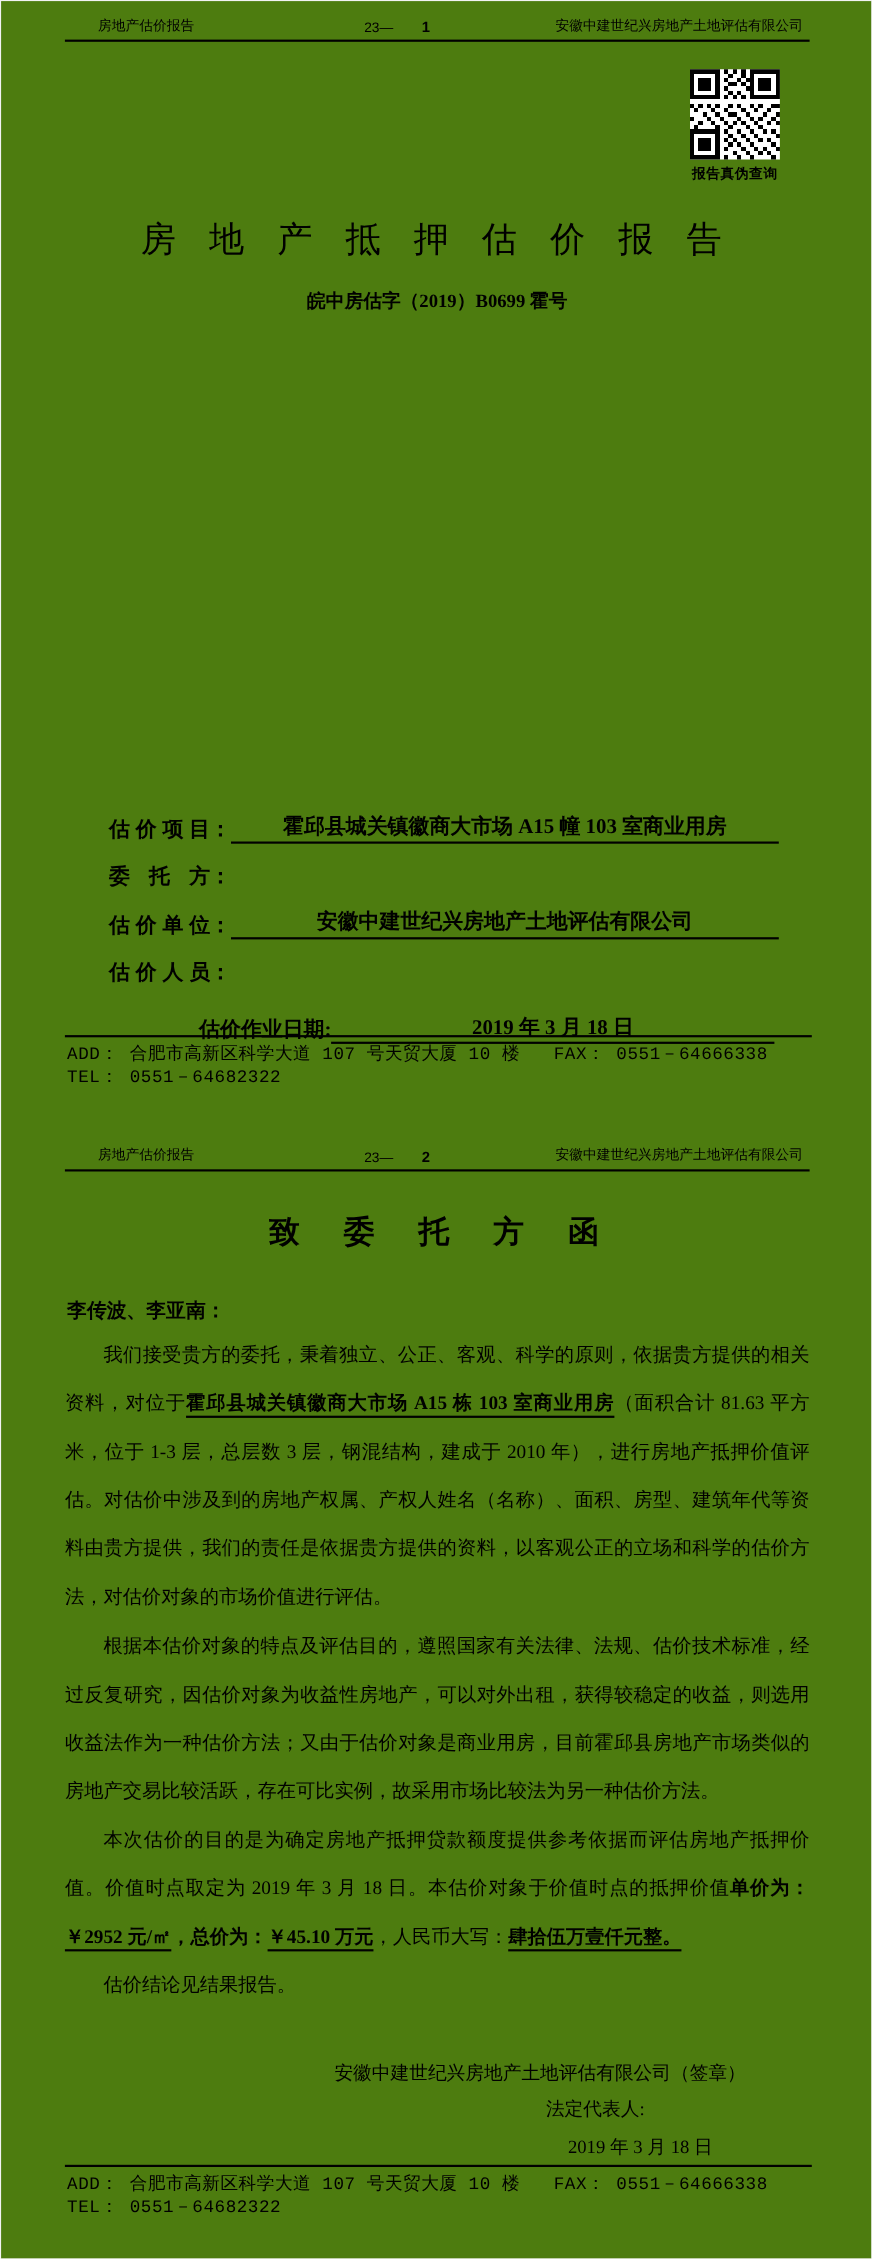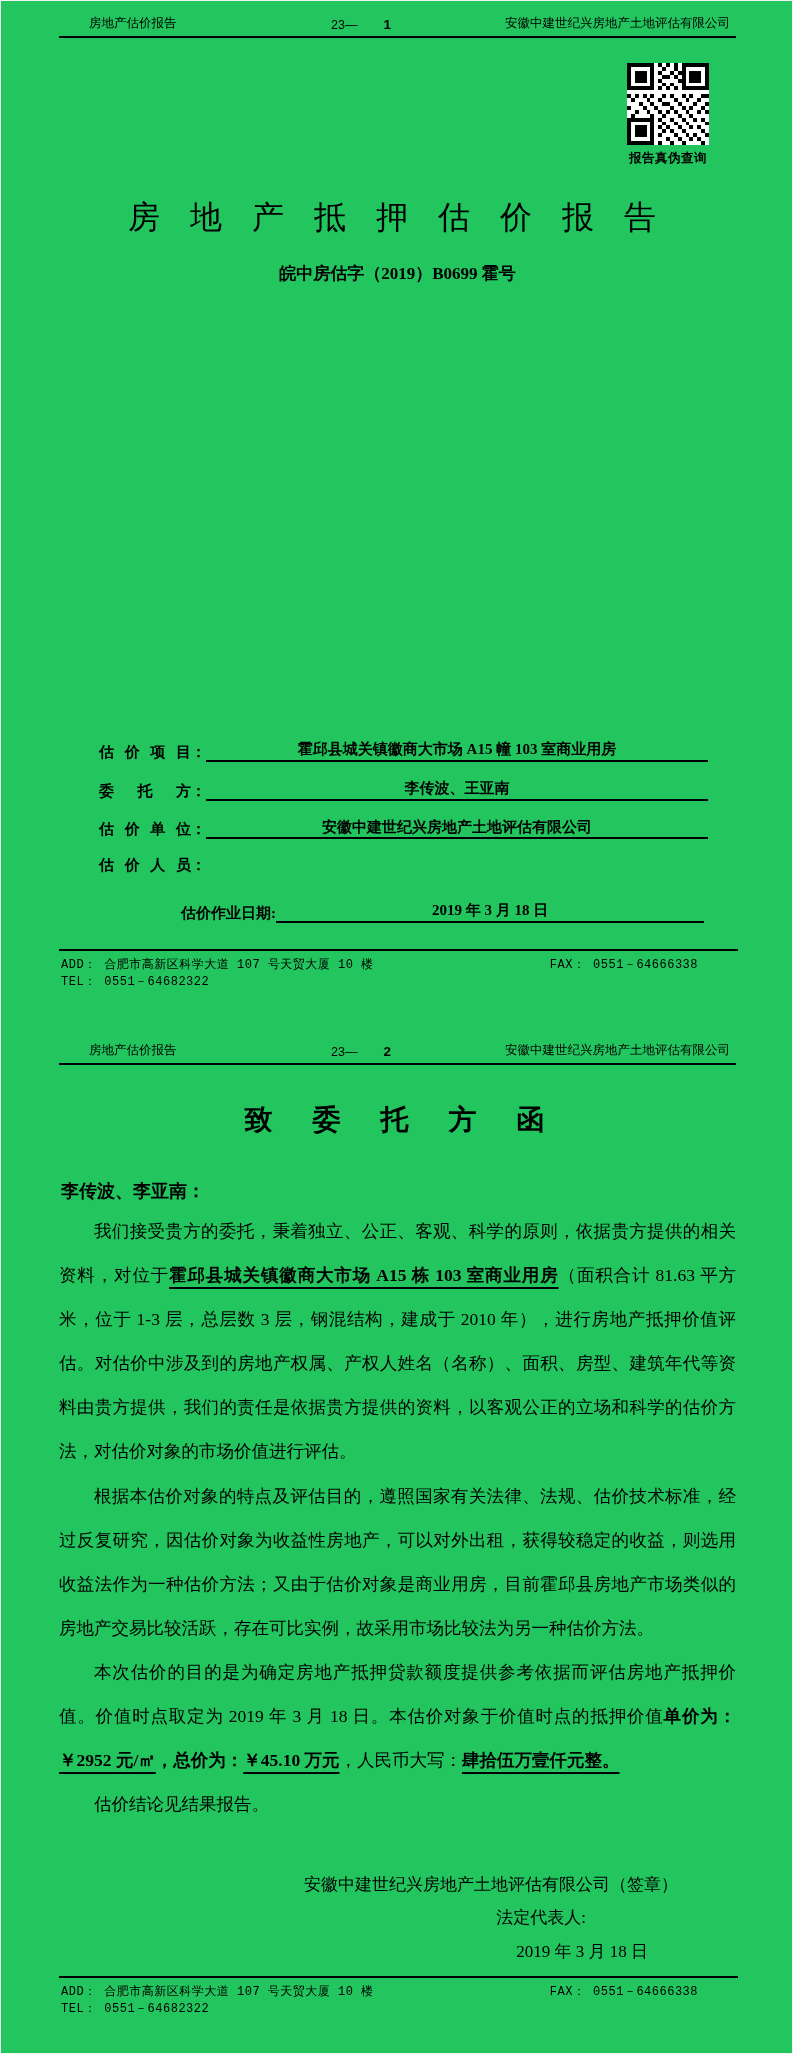--- a/index.html
+++ b/index.html
@@ -1,43 +1,43 @@
 <!DOCTYPE html>
 <html><head>
 <meta charset="utf-8">
 <style>
   * { margin:0; padding:0; box-sizing:border-box; }
   body { background:#ffffff; font-family:"Liberation Serif", serif; color:#000; }
-  .sheet { width:793px; height:2054px; background:#22c55e; position:relative; margin:0 auto; overflow:hidden; border:1px solid #f2f2f2; }
+  .sheet { width:793px; height:2054px; background:#4d7c0f; position:relative; margin:0 auto; overflow:hidden; border:1px solid #f2f2f2; }
   .page { position:relative; width:793px; height:1027px; padding:0 58px; }
 
   
   .pg-header { display:flex; align-items:flex-end; padding:14px 6px 4px 30px; border-bottom:2px solid #000; font-family:"Liberation Sans", sans-serif; font-size:12.5px; }
   .pg-header .h-left { flex:1; text-align:left; }
   .pg-header .h-center { flex:0 0 auto; display:flex; align-items:flex-end; }
   .pg-header .h-pageno { font-weight:bold; font-size:13.5px; margin-left:26px; }
   .pg-header .h-right { flex:1.4; text-align:right; }
 
   
   .pg-footer { position:absolute; left:58px; right:56px; bottom:38px; border-top:2px solid #000; padding:5px 2px 0 2px;
-               font-family:"Liberation Mono", monospace; font-size:12px; letter-spacing:0.5px; }
+               font-family:"Liberation Mono", monospace; font-size:16px; letter-spacing:0.5px; }
   .pg-footer .f-row1 { display:flex; justify-content:space-between; }
   .pg-footer .f-fax { padding-right:38px; }
   .pg-footer .f-row2 { margin-top:0; }
 
   
   .qr-wrap { position:absolute; top:62px; right:80px; width:92px; text-align:center; }
   .qr-svg { width:82px; height:82px; display:block; margin:0 auto; }
   .qr-caption { font-size:12.5px; font-weight:bold; margin-top:5px; letter-spacing:0.5px; white-space:nowrap; }
 
   .main-title { margin-top:158px; text-align:center; font-size:32px; letter-spacing:11px; font-weight:500; white-space:pre; }
   .doc-number { margin-top:22px; text-align:center; font-size:17px; font-weight:bold; white-space:pre; }
 
   .form-block { margin-top:455px; padding:0 28px 0 40px; }
-  .form-row { display:flex; align-items:flex-end; margin-bottom:17px; font-size:15px; }
+  .form-row { display:flex; align-items:flex-end; margin-bottom:17px; font-size:19px; }
   .form-row .flabel { font-weight:bold; white-space:nowrap; display:flex; align-items:flex-end; }
   .form-row .flabel .ltext { display:inline-block; width:92px; text-align-last:justify; }
   .form-row .fvalue { flex:1; text-align:center; border-bottom:2px solid #000; font-weight:600; white-space:pre-wrap; padding:0 2px 1px 2px; line-height:1.25; }
   .form-row.date-row { padding-left:82px; margin-top:26px; }
   .form-row.date-row .dlabel { font-weight:bold; white-space:nowrap; }
   .form-row.date-row .fvalue { margin-right:4px; }
 
   
   .letter-title { margin-top:36px; text-align:center; font-size:28px; font-weight:bold; white-space:pre; letter-spacing:6px; }
   .salutation { margin-top:40px; font-size:18px; font-weight:bold; padding-left:2px; }
@@ -94,21 +94,20 @@
             <span class="ltext">估价项目</span>
             <span>：</span>
           </span>
         <span class="fvalue">霍邱县城关镇徽商大市场 A15 幢 103 室商业用房</span>
       </div>
       <div class="form-row">
         <span class="flabel">
             <span class="ltext">委托方</span>
             <span>：</span>
           </span>
-        <span class="fvalue">李传波、王亚南</span>
       </div>
       <div class="form-row">
         <span class="flabel">
             <span class="ltext">估价单位</span>
             <span>：</span>
           </span>
         <span class="fvalue">安徽中建世纪兴房地产土地评估有限公司</span>
       </div>
       <div class="form-row">
         <span class="flabel">

